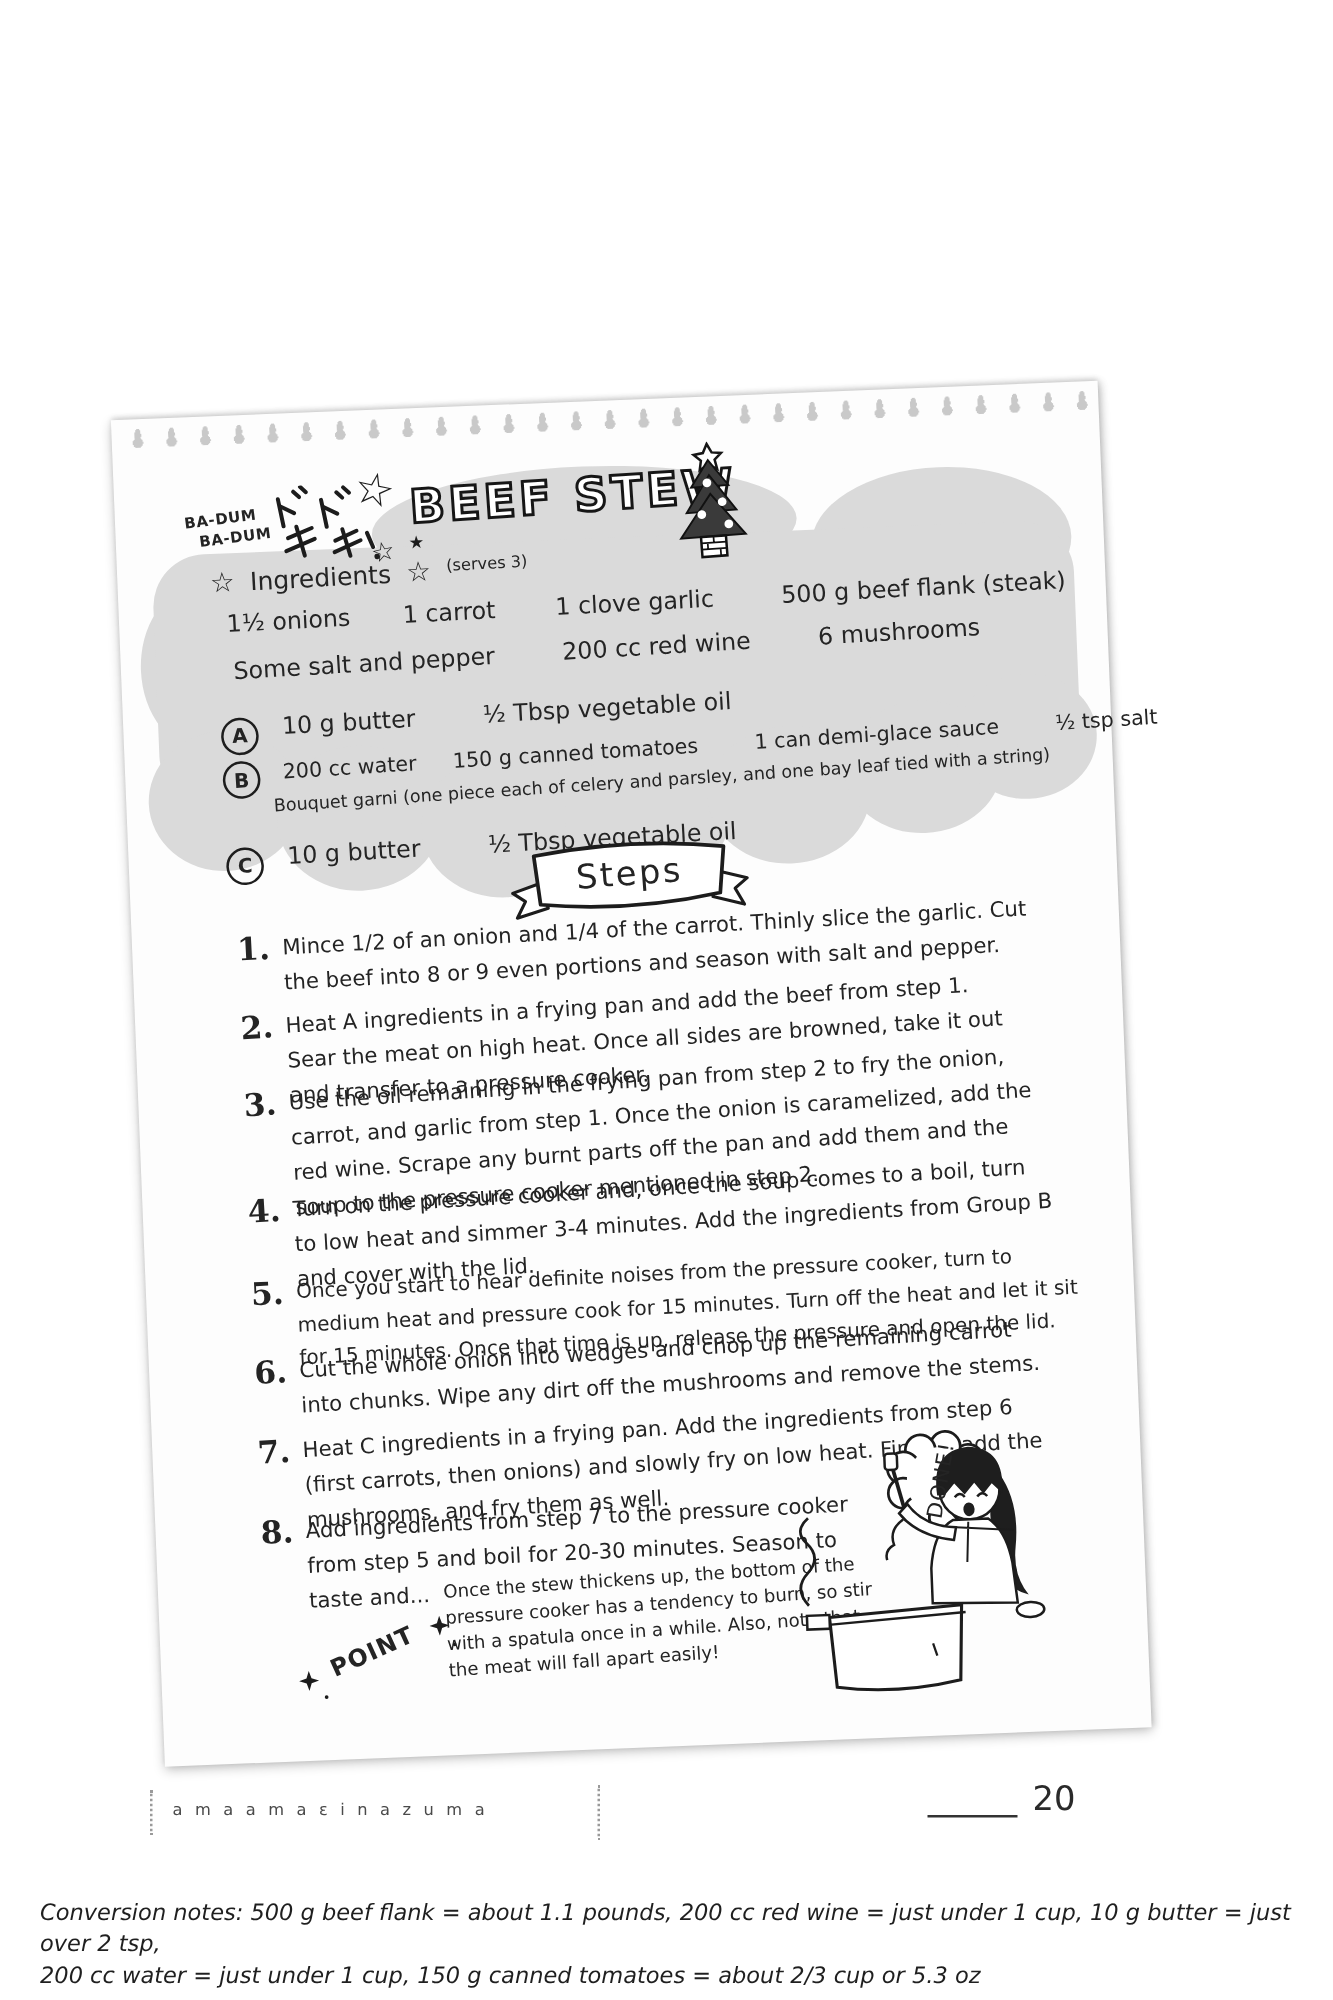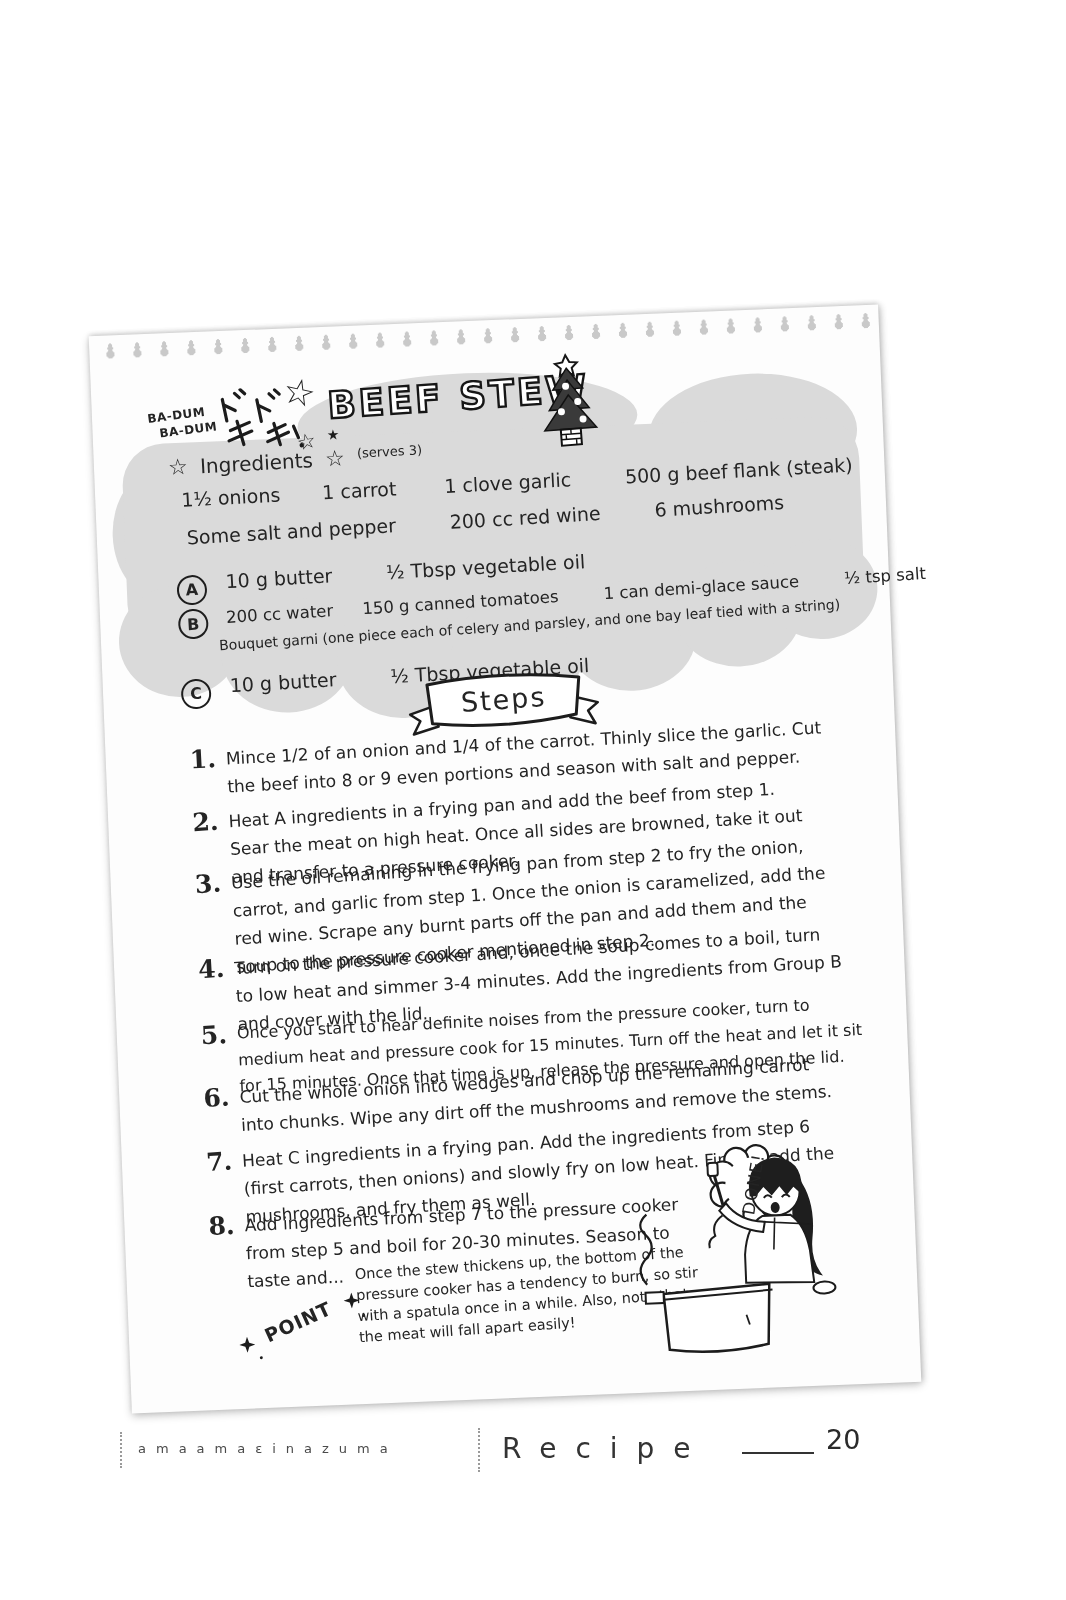--- a/index.html
+++ b/index.html
@@ -320,18 +320,19 @@
         <rect x="85" y="31" width="10" height="13" rx="2.5" fill="#ffffff" stroke="#1c1c1c" stroke-width="2"></rect>
       </svg>
       <span class="done">DONE!</span>
     </div>
   </div>
 
   <div class="footer">
     <span class="fsep f1"></span>
     <span class="series">amaamaεinazuma</span>
     <span class="fsep f2"></span>
-    <span class="recipe">Recipe</span>
     <span class="fdash"></span>
     <span class="fnum">20</span>
   </div>
 
+  <div class="conv">Conversion notes: 500 g beef flank = about 1.1 pounds, 200 cc red wine = just under 1 cup, 10 g butter = just over 2 tsp,
+200 cc water = just under 1 cup, 150 g canned tomatoes = about 2/3 cup or 5.3 oz</div>
 </div>
 
 </body></html>

